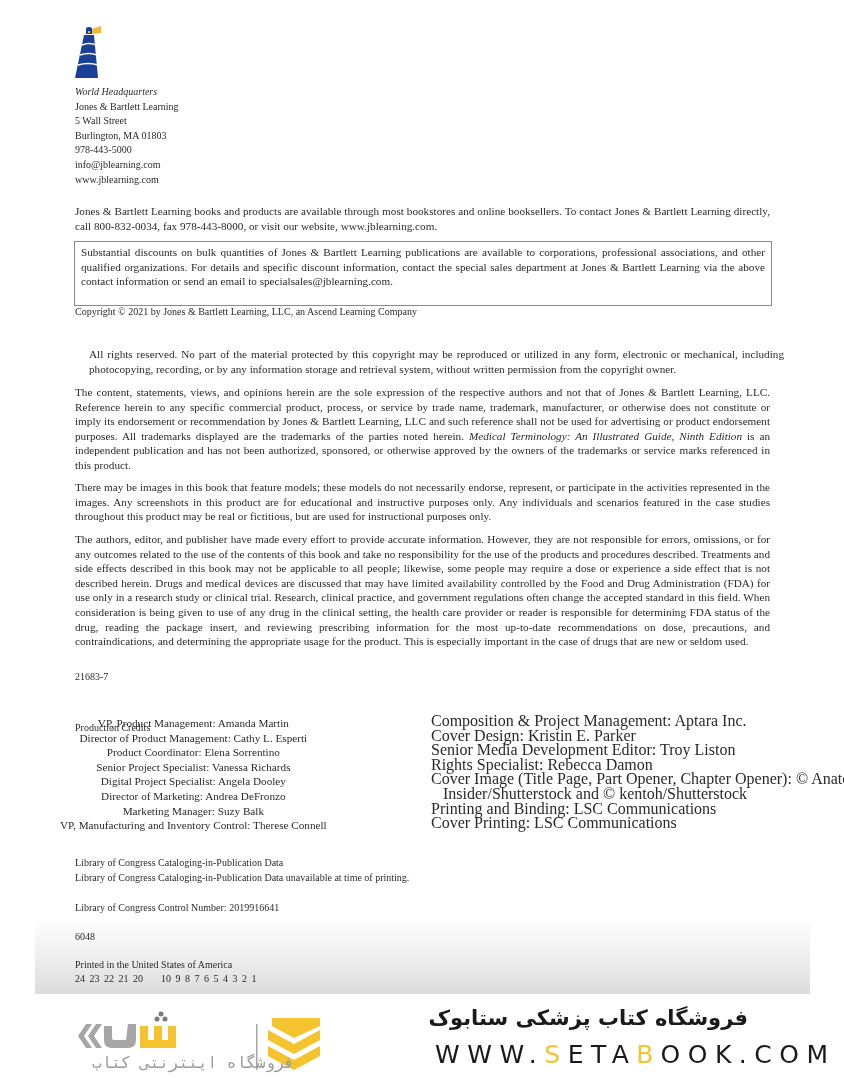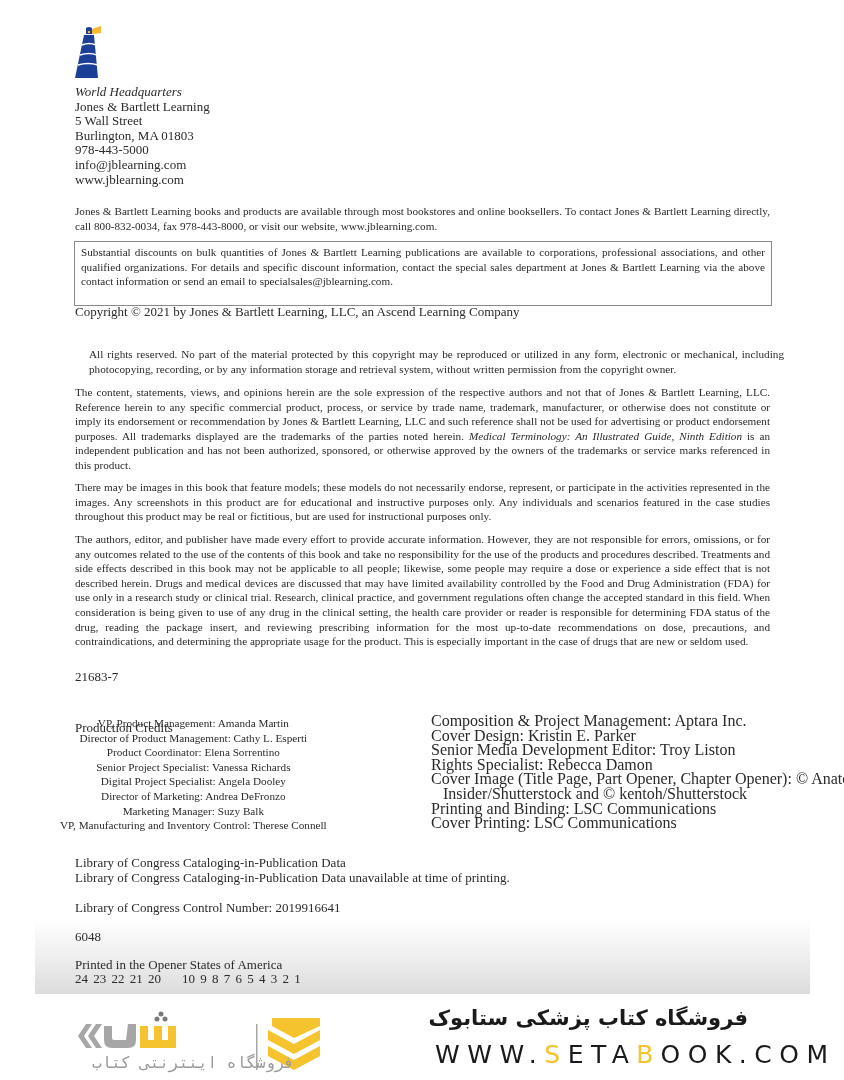--- a/index.html
+++ b/index.html
@@ -3,21 +3,21 @@
 <meta charset="utf-8">
 <style>
   html, body { margin: 0; padding: 0; }
   body {
     width: 844px; height: 1080px; position: relative; overflow: hidden;
     background: #ffffff; color: #2a2a2a;
     font-family: "Liberation Serif", "DejaVu Serif", serif;
   }
   .page { position: absolute; left: 0; top: 0; width: 844px; height: 1080px; }
   .logo { position: absolute; left: 73px; top: 26px; width: 32px; height: 52px; }
-  .t { position: absolute; left: 75px; font-size: 13px; line-height: 14.6px; white-space: nowrap; }
+  .t { position: absolute; left: 75px; font-size: 10px; line-height: 14.6px; white-space: nowrap; }
   .hq { top: 85px; }
   .hq .it { font-style: italic; }
   .para {
     position: absolute; left: 75px; width: 695px;
     font-size: 11.2px; line-height: 14.6px; text-align: justify; white-space: normal;
   }
   .para i { }
   .p1 { top: 204px; }
   .box {
     position: absolute; left: 74px; top: 241px; width: 684px;
@@ -128,21 +128,21 @@
     <div>Cover Printing: LSC Communications</div>
   </div>
 
   <div class="t lib1">Library of Congress Cataloging-in-Publication Data</div>
   <div class="t lib2">Library of Congress Cataloging-in-Publication Data unavailable at time of printing.</div>
   <div class="t lccn">Library of Congress Control Number: 2019916641</div>
 
   <div class="gradient"></div>
 
   <div class="t num6048">6048</div>
-  <div class="t printed">Printed in the Opener States of America</div>
+  <div class="t printed">Printed in the United States of America</div>
   <div class="t printnums" style="white-space:pre">24 23 22 21 20    10 9 8 7 6 5 4 3 2 1</div>
 
   <div class="footer-left">
     <svg width="270" height="64" viewBox="0 0 270 64">
 
       <polygon points="14,14 6,26 14,38 20,38 12,26 20,14" fill="#a6a6a6"></polygon>
       <polygon points="24,14 16,26 24,38 30,38 22,26 30,14" fill="#a6a6a6"></polygon>
 
       <path d="M32 16 v14 q0 8 8 8 h14 v-8 h-12 q-2 0 -2 -2 v-12 z" fill="#a6a6a6"></path>
       <path d="M56 14 h8 v16 q0 8 -8 8 h-2 v-8 z" fill="#a6a6a6"></path>

